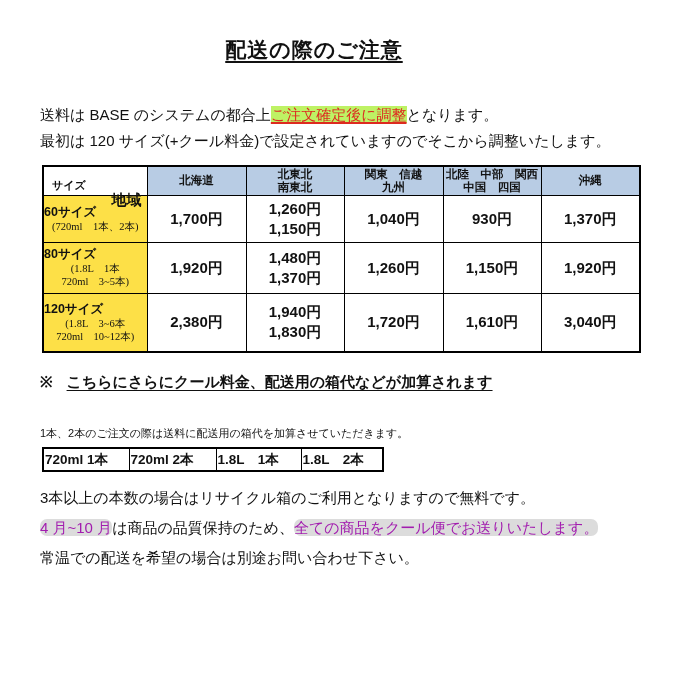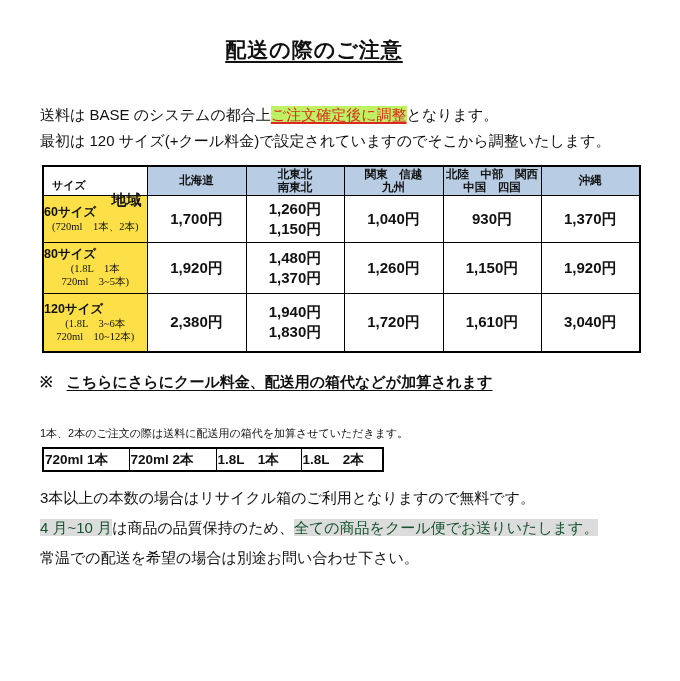--- a/index.html
+++ b/index.html
@@ -90,21 +90,21 @@
   table.boxfee {
     border-collapse: collapse;
     margin: 6px 0 0 42px;
     table-layout: fixed;
     border: 2px solid #000;
   }
   table.boxfee td { border: 1px solid #000; text-align: left; vertical-align: middle; font-weight: bold; font-size: 13.5px; height: 23px; white-space: pre-line; }
 
   
   .footer { margin: 11px 0 0 40px; font-size: 15px; line-height: 30px; }
-  .hl-red { color: #14532d; background: #dcdcdc; }
+  .hl-red { color: #a21caf; background: #dcdcdc; border-radius: 7px; }
 </style>
 </head>
 <body>
 
 <div class="doc">
 
   <div class="title-wrap">
     <span class="title">配送の際のご注意</span>
   </div>
 

